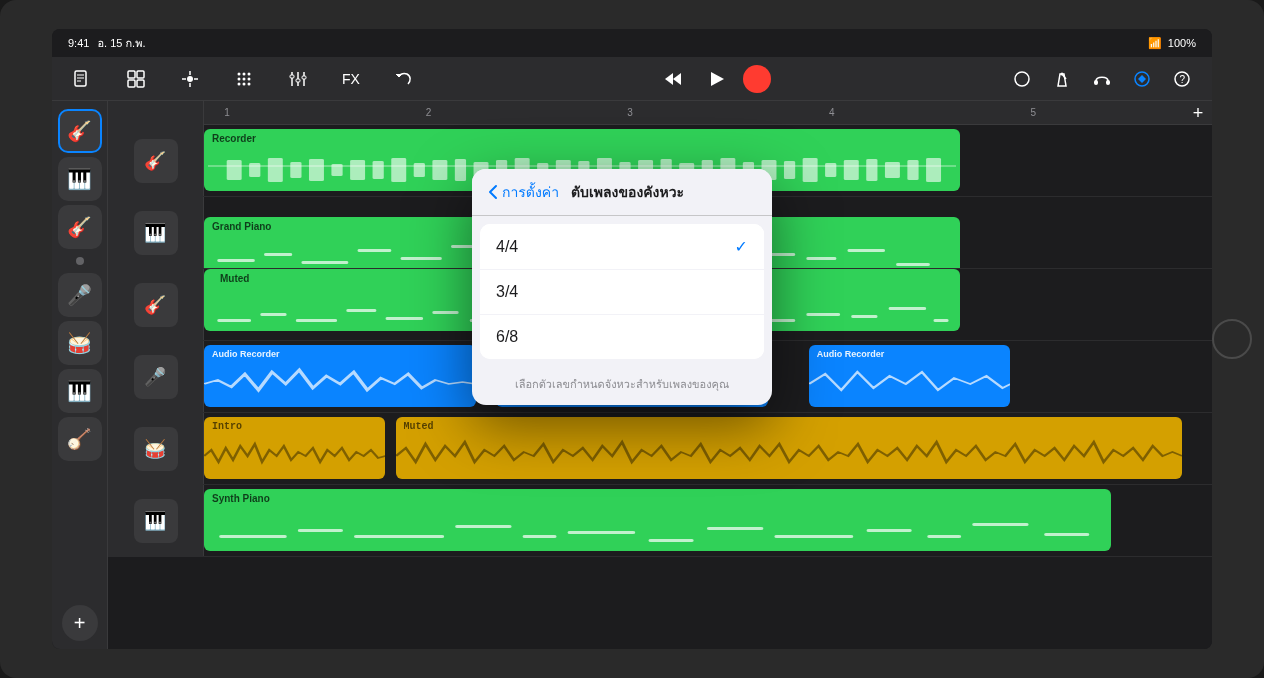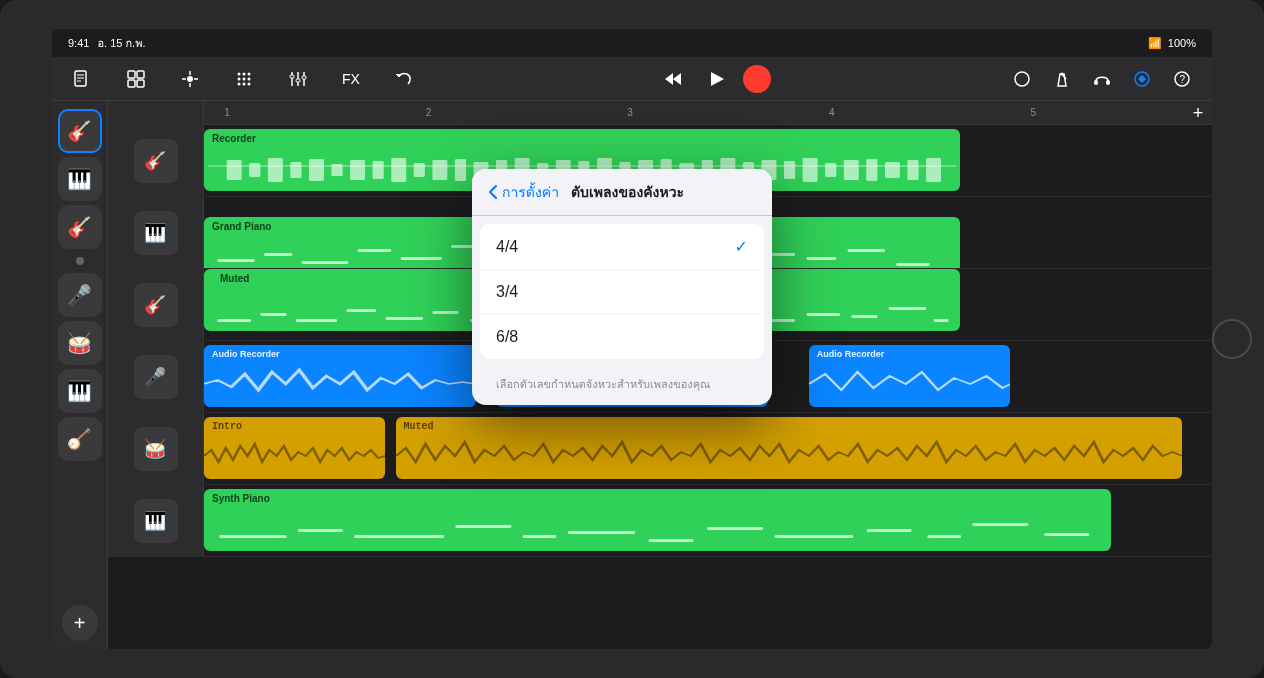--- a/index.html
+++ b/index.html
@@ -339,23 +339,24 @@
       font-size: 16px;
       color: #1c1c1e;
     }
 
     .popup-check {
       color: #007aff;
       font-size: 16px;
     }
 
     .popup-footer {
-      padding: 8px 24px 12px;
+      padding: 8px 16px 12px;
       font-size: 11px;
       color: #8e8e93;
+      text-align: center;
     }
 
     
     .home-button {
       position: absolute;
       right: 12px;
       top: 50%;
       transform: translateY(-50%);
       width: 40px;
       height: 40px;

